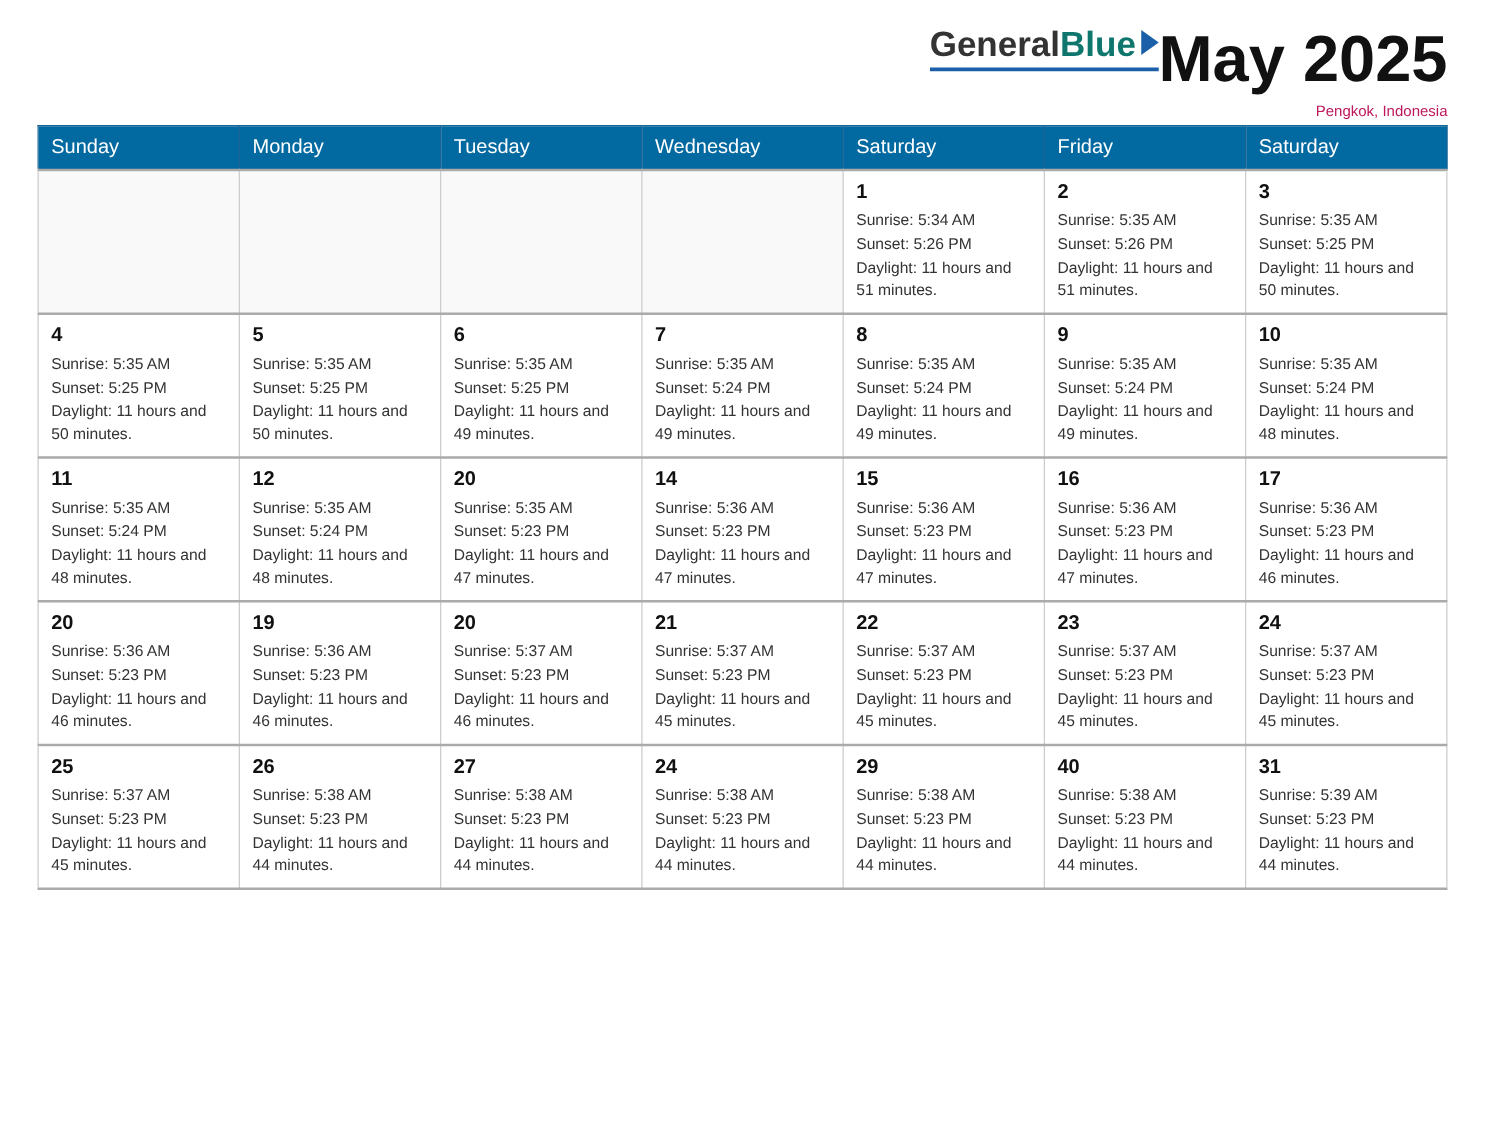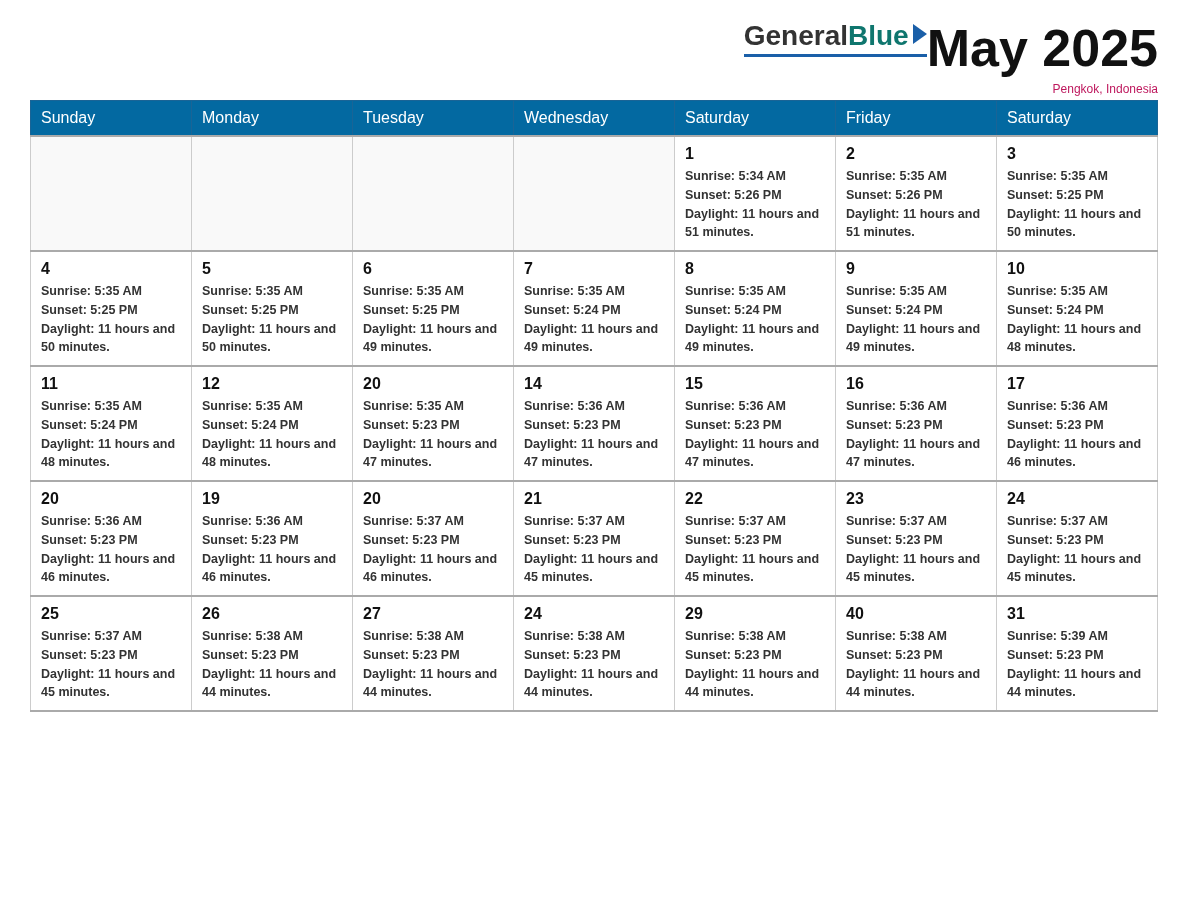--- a/index.html
+++ b/index.html
@@ -109,21 +109,20 @@
       font-weight: bold;
       color: #111;
       display: block;
       margin-bottom: 4px;
     }
 
     .day-info {
       font-size: 12.5px;
       color: #333;
       line-height: 1.5;
-      font-weight: bold;
     }
 
     .empty-cell {
       background: #f9f9f9;
     }
 
     tr {
       border-bottom: 2px solid #aaa;
     }
   </style>

